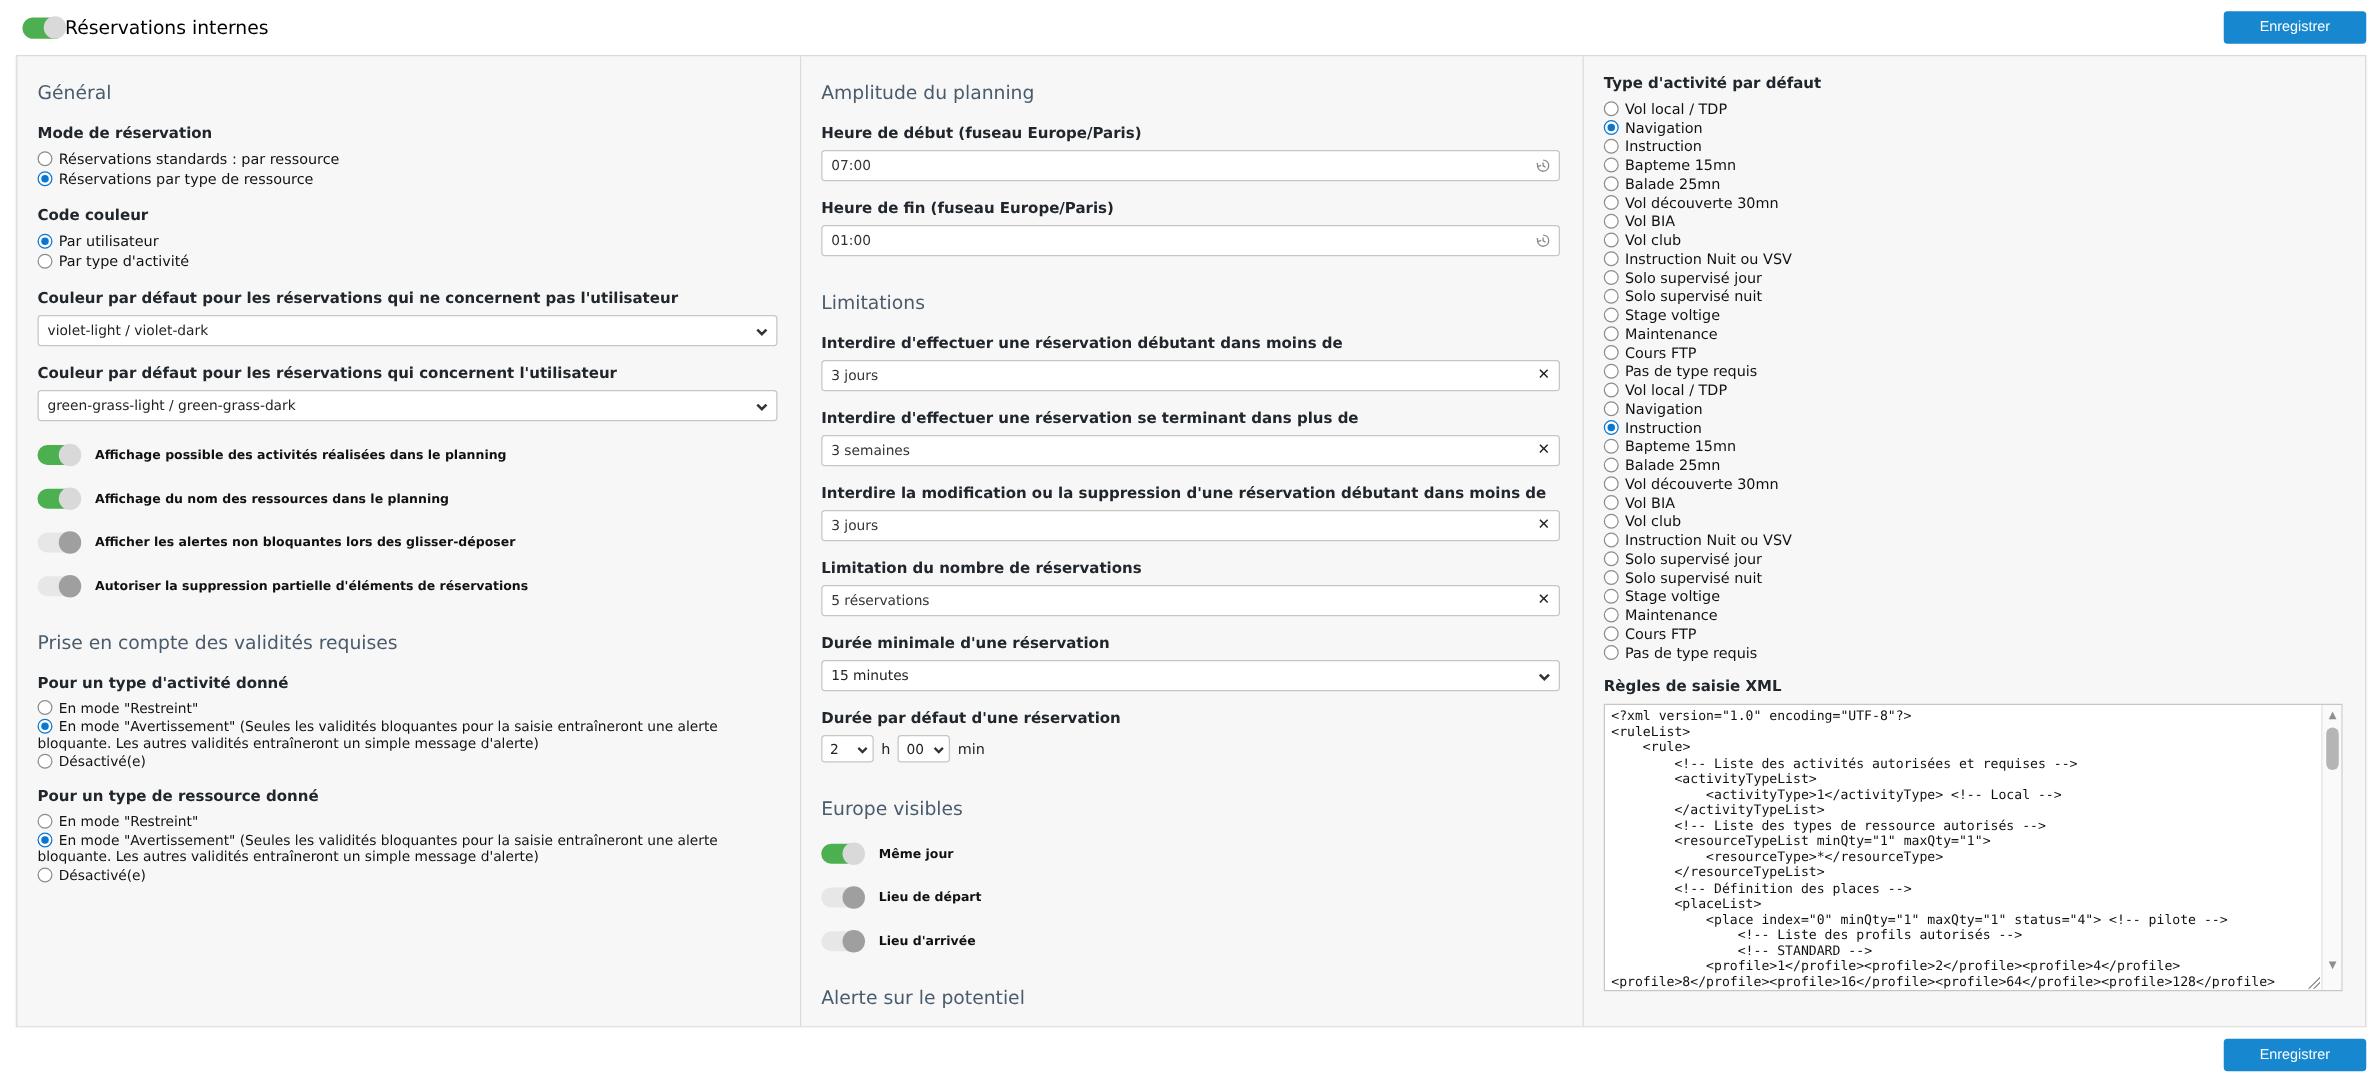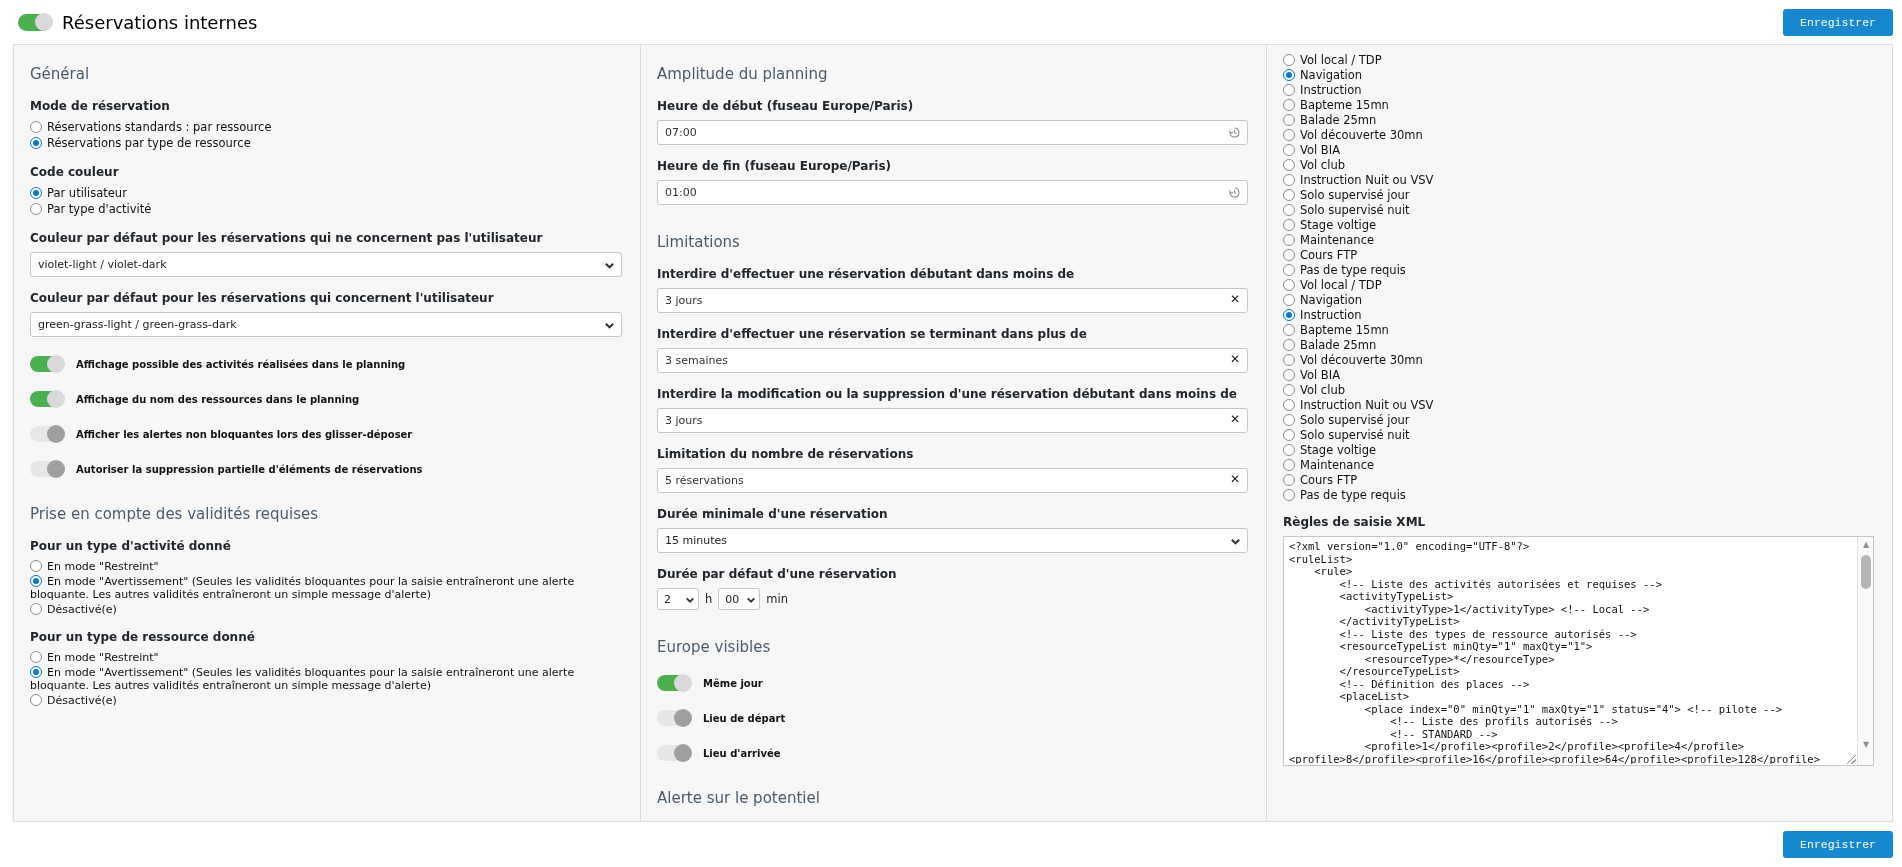--- a/index.html
+++ b/index.html
@@ -8,24 +8,24 @@
     --card-bg:#f7f7f7;
     --border:#dcdcdc;
     --heading:#4a5b6c;
     --label:#20262c;
   }
   *{box-sizing:border-box;margin:0;padding:0;}
   html,body{width:1902px;height:867px;background:#fff;overflow:hidden;
     font-family:"DejaVu Sans","Liberation Sans",sans-serif;color:#1a1a1a;}
   
   .topbar{height:44px;display:flex;align-items:center;padding:0 9px 0 18px;background:#fff;}
-  .topbar-label{font-size:18px;margin-left:10px;color:#000;}
+  .topbar-label{font-size:15px;color:#000;}
   .spacer{flex:1;}
   .btn-primary{background:var(--accent-blue);color:#fff;border:none;border-radius:3px;
-    font-size:11.5px;padding:7px 17px;cursor:pointer;font-family:Liberation Mono, monospace;}
+    font-size:11.5px;padding:7px 29px;cursor:pointer;font-family:Liberation Sans, sans-serif;}
   .bottombar{height:44px;display:flex;align-items:center;justify-content:flex-end;
     padding:0 9px;background:#fff;}
   
   .switch{position:relative;display:inline-block;width:34px;height:16px;border-radius:9px;
     background:#e7e7e7;flex:0 0 auto;cursor:pointer;vertical-align:middle;}
   .switch .knob{position:absolute;right:-1px;top:-1px;width:18px;height:18px;border-radius:50%;
     background:#9f9f9f;}
   .switch.on{background:var(--accent-green);}
   .switch.on .knob{background:#d9d9d9;}
   
@@ -333,20 +333,21 @@
           <span>Lieu d'arrivée</span>
         </div>
 
     </div>
 
     <h2 class="section gap">Alerte sur le potentiel</h2>
 
   </div>
 
   <div class="col" style="padding-top:8px;">
+    <div class="field-label first">Type d'activité par défaut</div>
     <div>
 
         <label class="radio-row" style="margin:0;">
           <span class="radio"></span><span class="radio-text">Vol local / TDP</span>
         </label>
 
         <label class="radio-row" style="margin:0;">
           <span class="radio on"></span><span class="radio-text">Navigation</span>
         </label>
 

